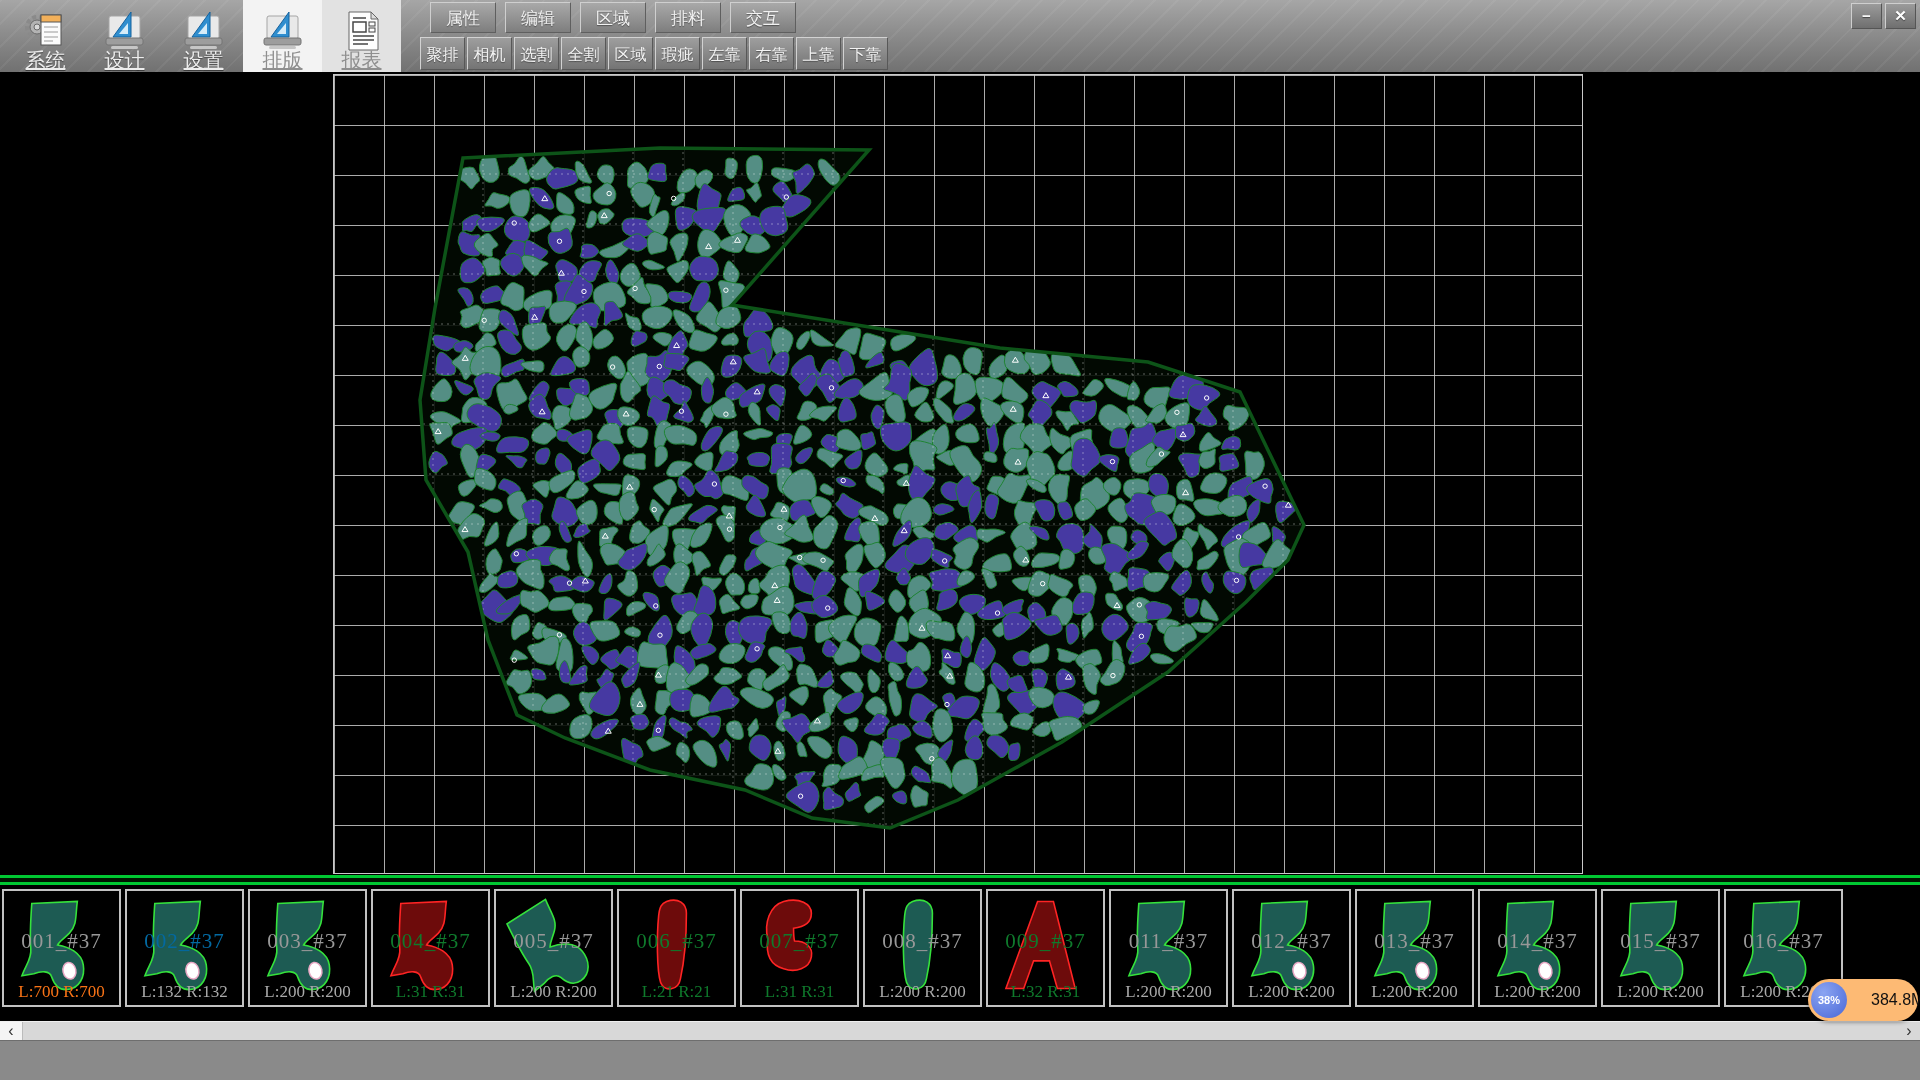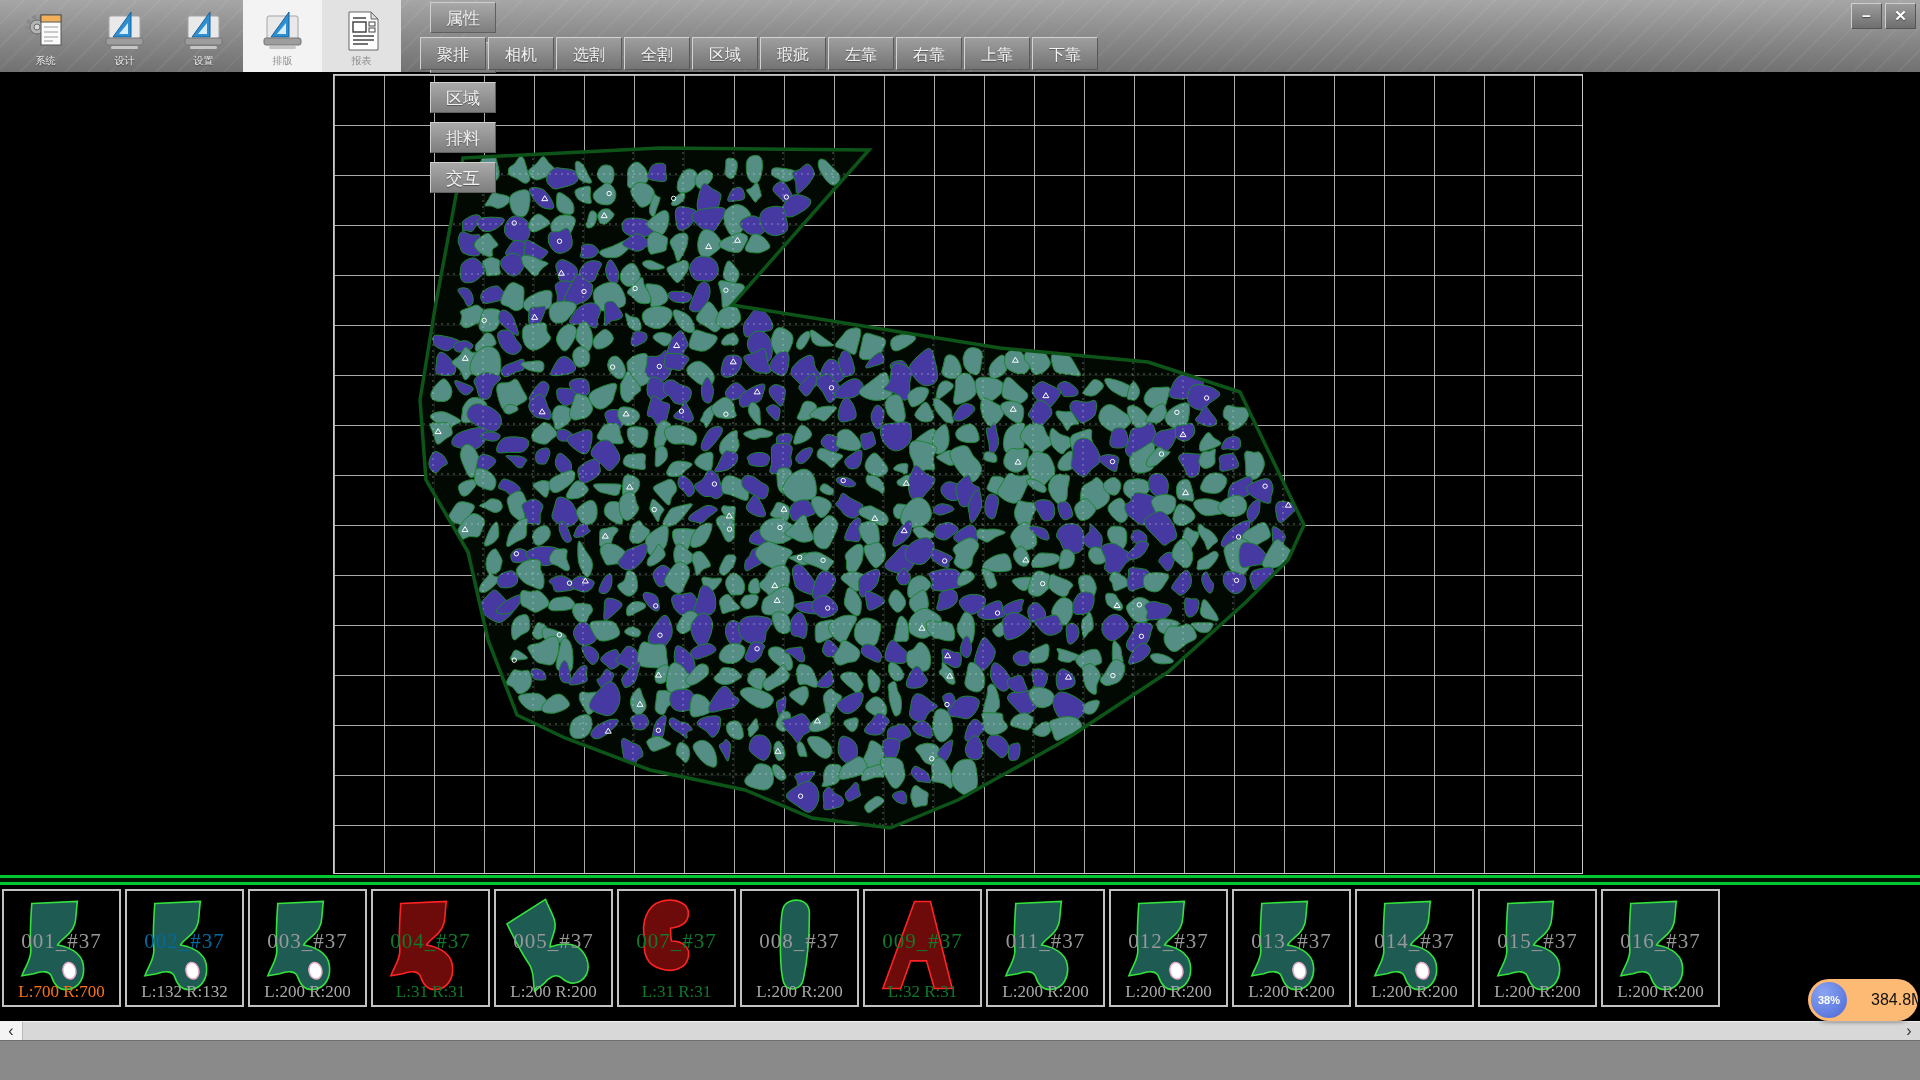--- a/index.html
+++ b/index.html
@@ -7,31 +7,31 @@
        font-family:"Liberation Sans",sans-serif;user-select:none;}
 
   
   .toolbar{position:absolute;left:0;top:0;width:1920px;height:72px;
     background:linear-gradient(180deg,#a6a6a6 0%,#8d8d8d 45%,#717171 100%);}
   .toolbar::after{content:"";position:absolute;inset:0;pointer-events:none;
     background:repeating-linear-gradient(135deg,rgba(255,255,255,.05) 0 2px,transparent 2px 16px);}
   .tabs{position:absolute;left:6px;top:0;height:72px;display:flex;z-index:2;}
   .tab{width:79px;height:72px;display:flex;flex-direction:column;align-items:center;
        justify-content:flex-end;padding-bottom:3px;box-sizing:border-box;cursor:pointer;}
-  .tab .tlabel{font-size:10px;color:#ededed;text-shadow:0 1px 1px rgba(0,0,0,.45);line-height:17px;}
+  .tab .tlabel{font-size:20px;color:#ededed;text-shadow:0 1px 1px rgba(0,0,0,.45);line-height:17px;text-decoration:underline;}
   .tab.active{background:#f3f3f3;}
   .tab.light{background:#e2e2e2;}
   .tab.active .tlabel,.tab.light .tlabel{color:#8f8f8f;text-shadow:none;}
   .ticon{width:46px;height:42px;display:block;}
-  .menurow{position:absolute;left:430px;top:2px;display:flex;gap:9px;z-index:2;flex-direction:column;}
+  .menurow{position:absolute;left:430px;top:2px;display:flex;gap:9px;z-index:2;}
   .mbtn{width:66px;height:31px;line-height:31px;text-align:center;font-size:17px;color:#f2f2f2;
     text-shadow:0 1px 1px rgba(0,0,0,.4);background:linear-gradient(#a9a9a9,#7e7e7e);
     border:1px solid;border-color:#cfcfcf #5f5f5f #5f5f5f #cfcfcf;box-sizing:border-box;cursor:pointer;}
   .toolrow{position:absolute;left:420px;top:37px;display:flex;gap:2px;z-index:2;}
-  .tbtn{width:66px;height:33px;line-height:33px;text-align:center;font-size:16px;color:#f4f4f4;
+  .tbtn{width:45px;height:33px;line-height:33px;text-align:center;font-size:16px;color:#f4f4f4;
     text-shadow:0 1px 1px rgba(0,0,0,.4);background:linear-gradient(#9e9e9e,#747474);
     border:1px solid;border-color:#d2d2d2 #585858 #585858 #d2d2d2;box-sizing:border-box;cursor:pointer;}
   .winbtns{position:absolute;right:4px;top:3px;display:flex;gap:3px;z-index:2;}
   .wbtn{width:31px;height:26px;text-align:center;line-height:24px;font-size:15px;font-weight:bold;color:#fff;
     background:linear-gradient(#9b9b9b,#6f6f6f);border:1px solid;border-color:#cfcfcf #555 #555 #cfcfcf;
     box-sizing:border-box;cursor:pointer;text-shadow:0 1px 1px rgba(0,0,0,.5);}
 
   
   .canvas{position:absolute;left:0;top:72px;width:1920px;height:803px;background:#000;overflow:hidden;}
   .grid{position:absolute;left:333px;top:2px;width:1250px;height:800px;box-sizing:border-box;
@@ -995,20 +995,29 @@
             <g transform="rotate(-30 50 50)">
               <path d="M20 8 L66 6 C64 20 66 30 58 38 C52 44 48 46 46 50 C58 52 70 58 72 70 C74 82 68 94 56 95 C46 96 42 88 40 82 C38 76 30 76 22 79 L10 81 C14 70 20 64 19 54 C18 42 19 22 20 8 Z" fill="#1d5b53" stroke="#35e23c" stroke-width="1.6"></path>
             </g>
           </svg>
           <div class="tname" style="color:#989898">005_#37</div>
           <div class="lrtxt" style="color:#a9a9a9">L:200 R:200</div>
         </div>
         <div class="cell">
           <svg width="99" height="106" viewBox="0 0 100 102">
             <g>
+              <path d="M40 6 C52 2 60 8 60 18 C60 40 58 66 54 84 C52 96 38 98 34 88 C30 76 30 40 32 20 C33 11 35 8 40 6 Z" fill="#6d0b0b" stroke="#ff2424" stroke-width="1.6"></path>
+            </g>
+          </svg>
+          <div class="tname" style="color:#0f7a2c">006_#37</div>
+          <div class="lrtxt" style="color:#0f7a2c">L:21 R:21</div>
+        </div>
+        <div class="cell">
+          <svg width="99" height="106" viewBox="0 0 100 102">
+            <g>
               <path d="M34 6 C50 2 62 8 62 18 C62 28 54 32 44 33 C44 38 44 42 45 46 C56 46 64 52 62 62 C60 74 46 78 34 74 C20 70 16 58 18 44 C14 28 20 10 34 6 Z" fill="#6d0b0b" stroke="#ff2424" stroke-width="1.6"></path>
             </g>
           </svg>
           <div class="tname" style="color:#0f7a2c">007_#37</div>
           <div class="lrtxt" style="color:#0f7a2c">L:31 R:31</div>
         </div>
         <div class="cell">
           <svg width="99" height="106" viewBox="0 0 100 102">
             <g>
               <path d="M40 6 C52 2 60 8 60 18 C60 40 58 66 54 84 C52 96 38 98 34 88 C30 76 30 40 32 20 C33 11 35 8 40 6 Z" fill="#1d5b53" stroke="#35e23c" stroke-width="1.6"></path>

